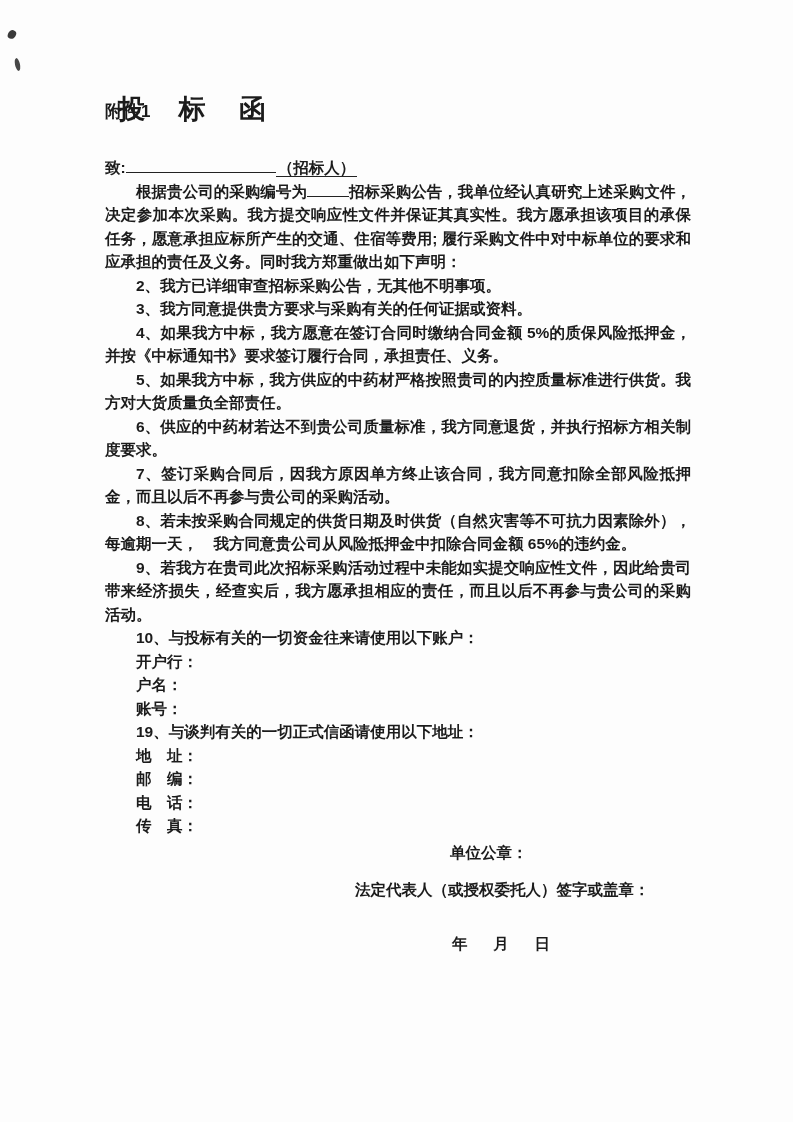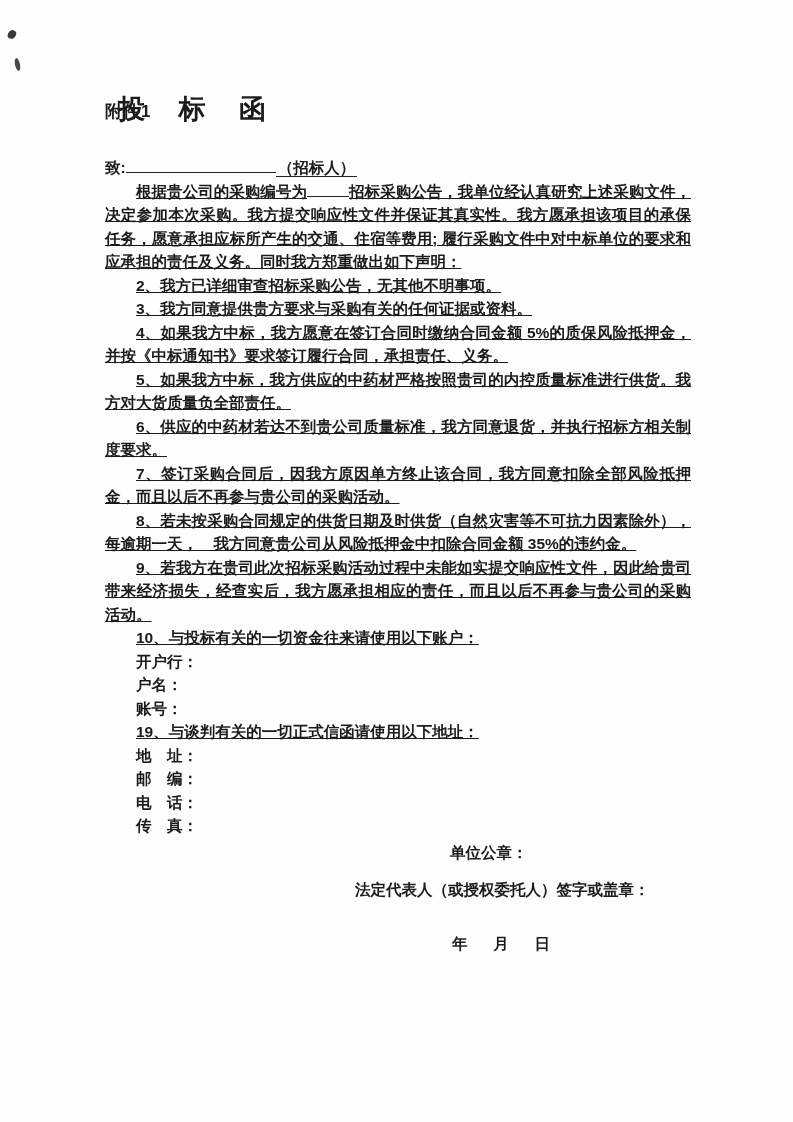--- a/index.html
+++ b/index.html
@@ -40,21 +40,21 @@
     vertical-align:baseline;
   }
   .underlined { border-bottom:1.6px solid #222; padding:0 2px; }
   .blank-short {
     display:inline-block;
     width:42px; height:12px;
     border-bottom:1.6px solid #222;
     vertical-align:baseline;
   }
   p { margin:0; }
-  .para { text-indent:2em; text-align:justify;text-decoration:underline; }
+  .para { text-indent:2em; text-align:justify; }
   .field { text-indent:2em; }
   .seal-line { margin-left:345px; margin-top:3px; }
   .sig-line  { margin-left:250px; margin-top:14px; }
   .date-line { margin-left:347px; margin-top:30px; letter-spacing:2px; }
   
   .speck-a {
     position:absolute; left:8px; top:30px;
     width:8px; height:9px; background:#3a3a3a;
     border-radius:55% 45% 60% 40%;
     transform:rotate(18deg);
@@ -84,21 +84,21 @@
     <p class="salutation"><span>致:</span><span class="blank-long"></span><span class="underlined">（招标人）</span></p>
 
     <p class="para"><span>根据贵公司的采购编号为</span><span class="blank-short"></span><span>招标采购公告，我单位经认真研究上述采购文件，决定参加本次采购。我方提交响应性文件并保证其真实性。我方愿承担该项目的承保任务，愿意承担应标所产生的交通、住宿等费用; 履行采购文件中对中标单位的要求和应承担的责任及义务。同时我方郑重做出如下声明：</span></p>
 
     <p class="para">2、我方已详细审查招标采购公告，无其他不明事项。</p>
     <p class="para">3、我方同意提供贵方要求与采购有关的任何证据或资料。</p>
     <p class="para">4、如果我方中标，我方愿意在签订合同时缴纳合同金额 5%的质保风险抵押金，并按《中标通知书》要求签订履行合同，承担责任、义务。</p>
     <p class="para">5、如果我方中标，我方供应的中药材严格按照贵司的内控质量标准进行供货。我方对大货质量负全部责任。</p>
     <p class="para">6、供应的中药材若达不到贵公司质量标准，我方同意退货，并执行招标方相关制度要求。</p>
     <p class="para">7、签订采购合同后，因我方原因单方终止该合同，我方同意扣除全部风险抵押金，而且以后不再参与贵公司的采购活动。</p>
-    <p class="para">8、若未按采购合同规定的供货日期及时供货（自然灾害等不可抗力因素除外），每逾期一天，　我方同意贵公司从风险抵押金中扣除合同金额 35%的违约金。</p>
+    <p class="para">8、若未按采购合同规定的供货日期及时供货（自然灾害等不可抗力因素除外），每逾期一天，　我方同意贵公司从风险抵押金中扣除合同金额 65%的违约金。</p>
     <p class="para">9、若我方在贵司此次招标采购活动过程中未能如实提交响应性文件，因此给贵司带来经济损失，经查实后，我方愿承担相应的责任，而且以后不再参与贵公司的采购活动。</p>
     <p class="para">10、与投标有关的一切资金往来请使用以下账户：</p>
 
     <p class="field">开户行：</p>
     <p class="field">户名：</p>
     <p class="field">账号：</p>
 
     <p class="para">19、与谈判有关的一切正式信函请使用以下地址：</p>
 
     <p class="field">地　址：</p>

